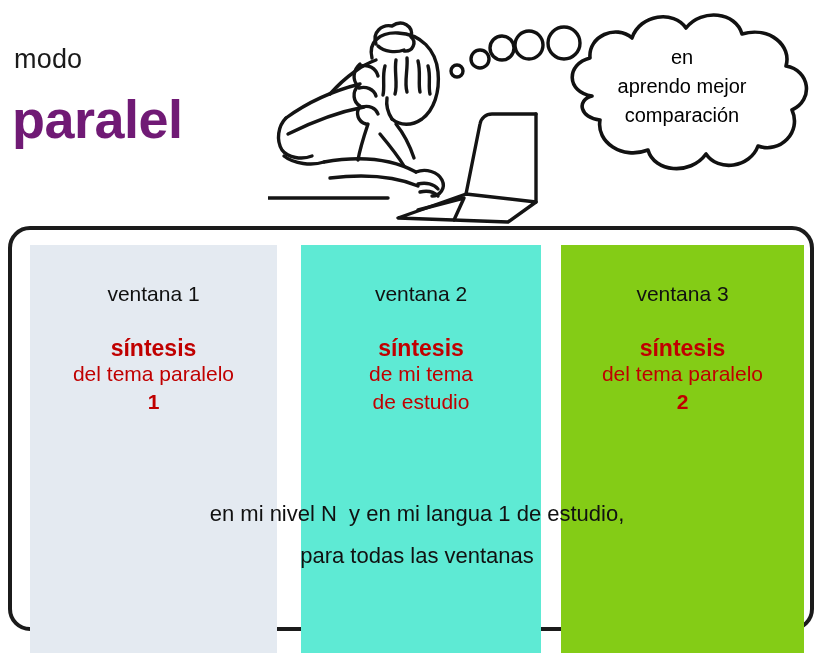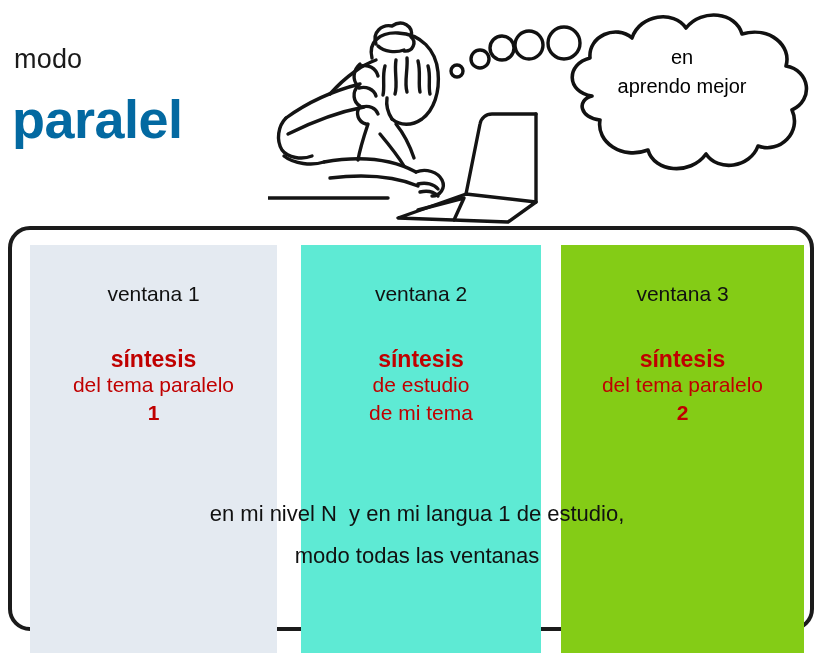--- a/index.html
+++ b/index.html
@@ -28,21 +28,21 @@
     font-size: 27px;
     color: #1a1a1a;
     letter-spacing: 0.2px;
     line-height: 1;
   }
   .mode-title {
     position: absolute;
     left: 12px; top: 92px;
     font-size: 54px;
     font-weight: bold;
-    color: #0369a1;
+    color: #701a75;
     letter-spacing: -0.5px;
     line-height: 1;
   }
 
   .person-art {
     position: absolute;
     left: 268px; top: 6px;
     width: 270px; height: 220px;
   }
   .bubble-art {
@@ -89,21 +89,21 @@
   .col-inner {
     padding-top: 38px;
     text-align: center;
   }
   .col-window {
     font-size: 21px;
     color: #111;
     line-height: 1;
   }
   .col-synth {
-    margin-top: 44px;
+    margin-top: 33px;
     font-size: 23px;
     font-weight: bold;
     color: #C00000;
     line-height: 1;
     text-align: center;
   }
   .col-desc {
     font-size: 21px;
     color: #C00000;
     line-height: 1.35;
@@ -205,20 +205,21 @@
              C362 132 340 154 318 146
              C310 168 278 172 266 154
              C250 176 214 172 208 150
              C182 160 156 142 160 120
              C140 118 136 100 152 96 Z" fill="#ffffff" stroke="#111111" stroke-width="3.6" stroke-linejoin="round"></path>
   </svg>
 
   <div class="bubble-text">
     <div>en</div>
     <div>aprendo mejor</div>
+    <div>comparación</div>
   </div>
 </div>
 
 <div class="panel-frame"></div>
 
 <div class="columns">
 
   <div class="column col1">
     <div class="col-inner">
       <div class="col-window">ventana 1</div>
@@ -228,34 +229,34 @@
         <div class="strong">1</div>
       </div>
     </div>
   </div>
 
   <div class="column col2">
     <div class="col-inner">
       <div class="col-window">ventana 2</div>
       <div class="col-synth">síntesis</div>
       <div class="col-desc">
+        <div>de mi tema</div>
         <div>de estudio</div>
-        <div>de mi tema</div>
       </div>
     </div>
   </div>
 
   <div class="column col3">
     <div class="col-inner">
       <div class="col-window">ventana 3</div>
       <div class="col-synth">síntesis</div>
       <div class="col-desc">
         <div>del tema paralelo</div>
         <div class="strong">2</div>
       </div>
     </div>
   </div>
 </div>
 
 <div class="footer-note">
   <span class="ln">en mi nivel N  y en mi langua 1 de estudio,</span>
-  <span class="ln">modo todas las ventanas</span>
+  <span class="ln">para todas las ventanas</span>
 </div>
 
 </body></html>

